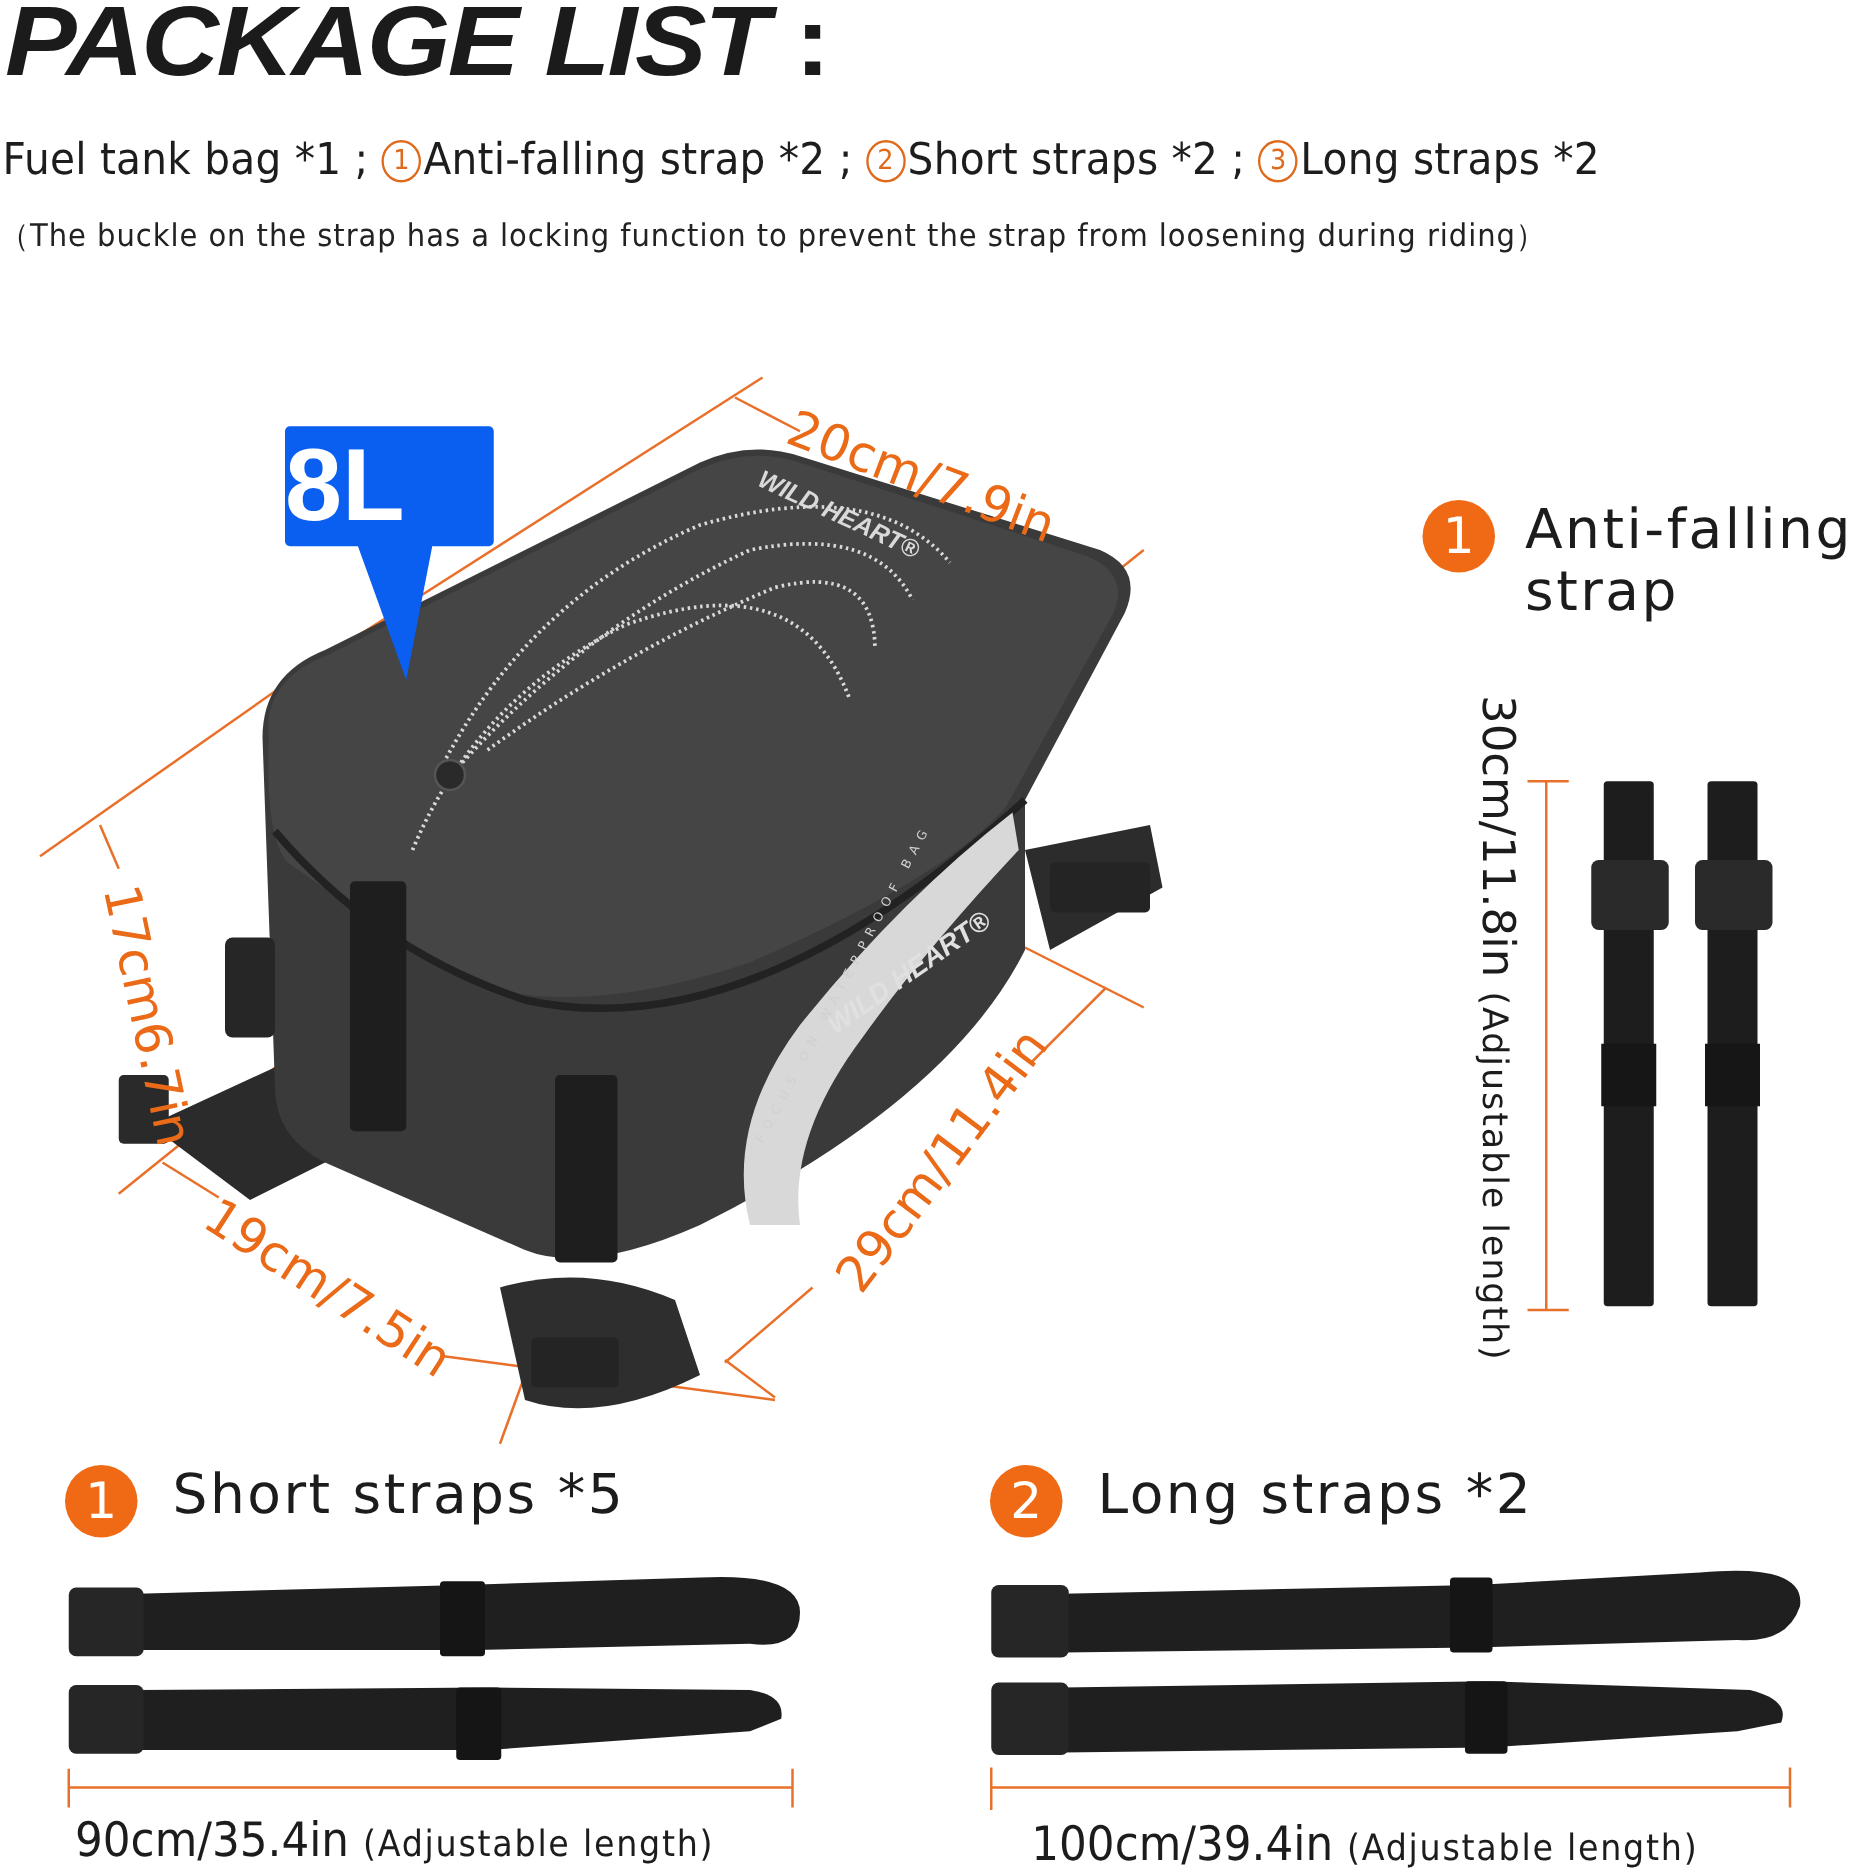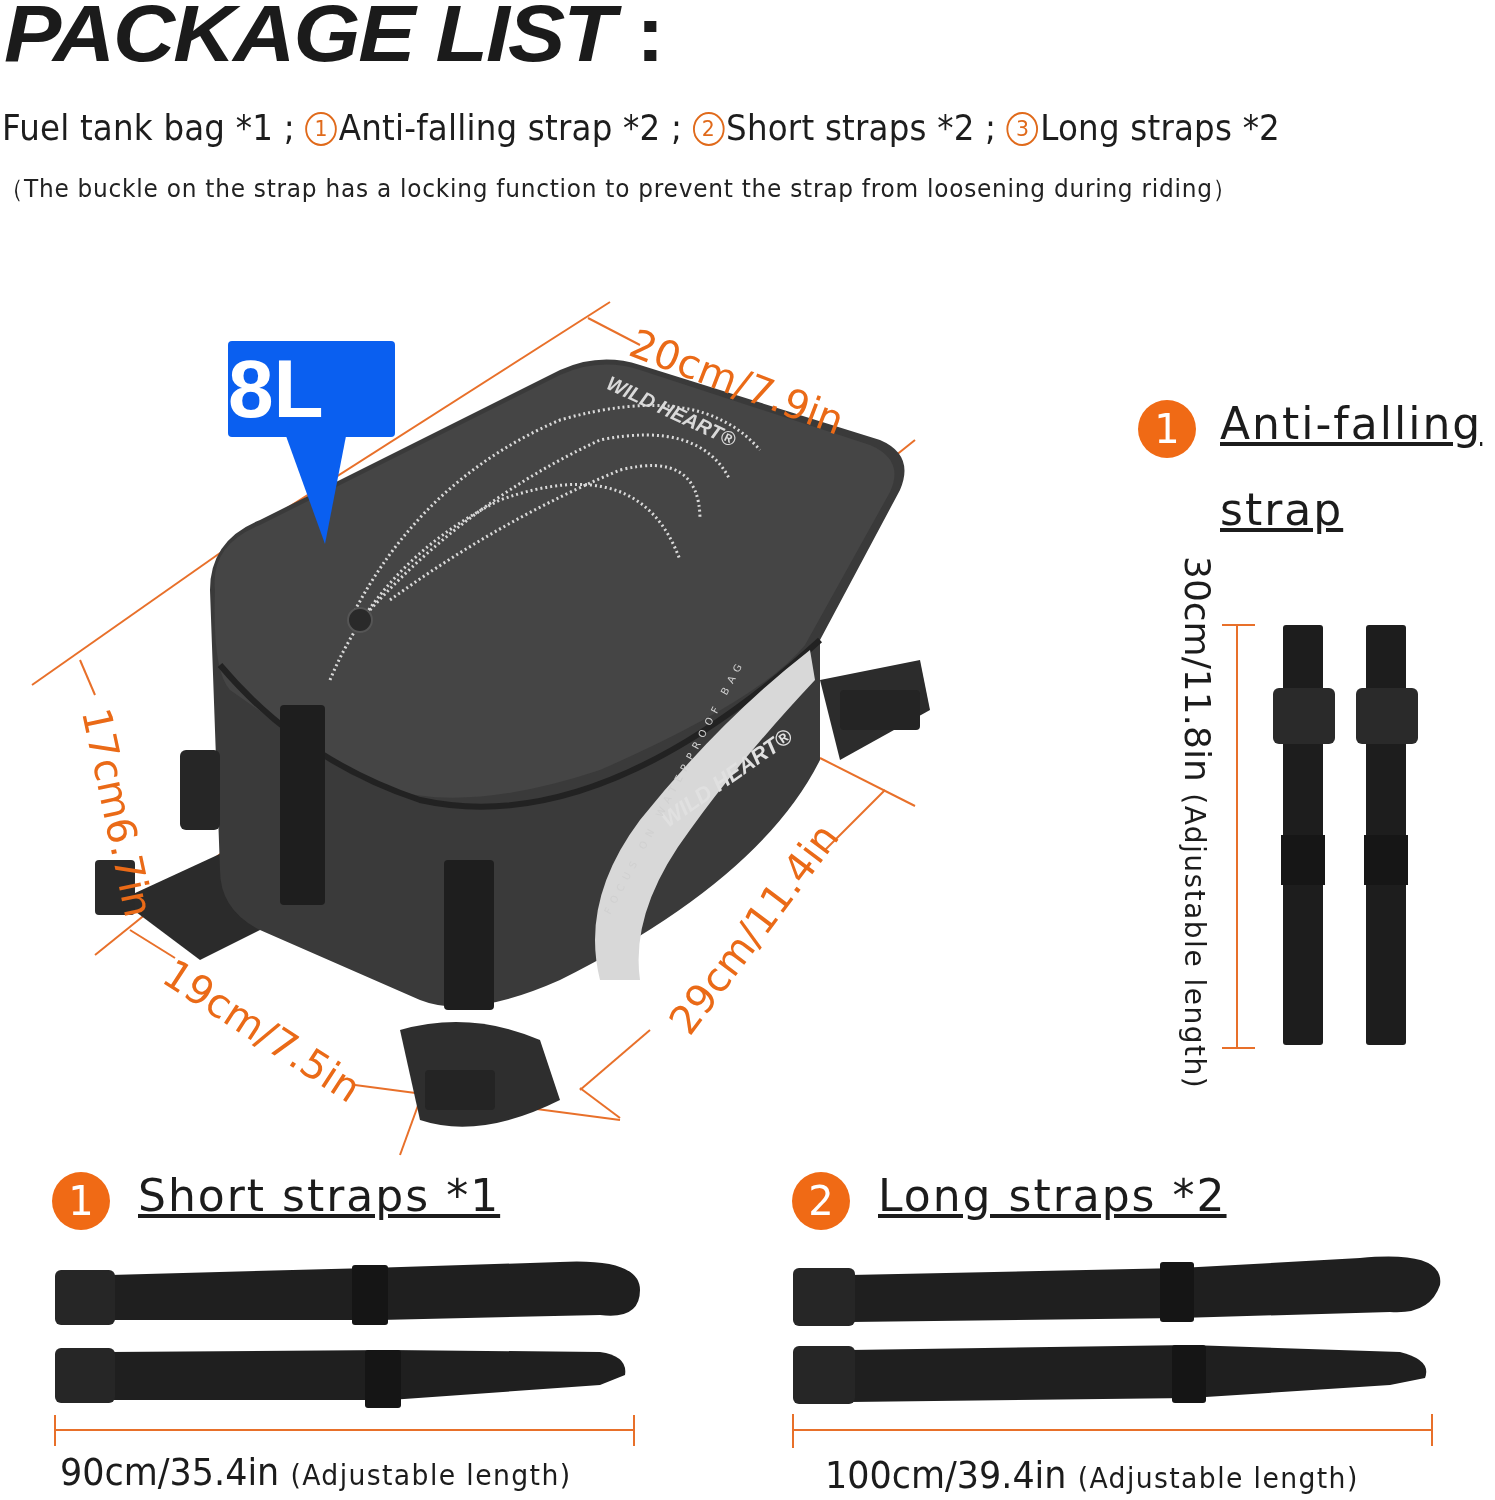--- a/index.html
+++ b/index.html
@@ -7,21 +7,21 @@
   .abs{position:absolute;}
   .title{left:4px;top:-6px;font-family:"Liberation Sans",sans-serif;font-weight:900;font-style:italic;font-size:86px;letter-spacing:-2px;color:#1b1b1b;line-height:1;transform:scaleY(0.92);transform-origin:left top;}
   .title-colon{font-style:normal;font-weight:700;margin-left:22px;}
   .summary{left:2px;top:108px;font-size:35px;color:#1d1d1d;white-space:nowrap;font-family:"DejaVu Sans",sans-serif;letter-spacing:0.2px;transform:scaleX(0.93);transform-origin:left top;}
   .circ{display:inline-block;width:30px;height:30px;border:2px solid #e06a1b;border-radius:50%;color:#e06a1b;font-size:22px;text-align:center;line-height:30px;margin:0 2px 0 0;vertical-align:4px;}
   .note{left:0;top:172px;font-size:25px;color:#222;white-space:nowrap;letter-spacing:0.8px;font-family:"DejaVu Sans",sans-serif;transform:scaleX(0.93);transform-origin:left top;}
   .dimtext{color:#ea6a17;font-size:40px;white-space:nowrap;font-family:"DejaVu Sans",sans-serif;transform-origin:left top;}
   .badge{left:228px;top:341px;width:167px;height:96px;background:#0a5ff0;border-radius:4px;color:#fff;font-family:"Liberation Sans",sans-serif;font-weight:900;font-size:82px;text-align:left;line-height:96px;}
   .badge-tail2{left:286px;top:436px;width:60px;height:108px;background:#0a5ff0;clip-path:polygon(0 0,100% 0,100% 0,100% 0,65% 100%,0 0);}
   .num-circle{width:58px;height:58px;border-radius:50%;background:#f06a15;color:#fff;font-size:40px;text-align:center;line-height:58px;font-family:"DejaVu Sans",sans-serif;}
-  .sec-label{font-size:44px;color:#1c1c1c;white-space:nowrap;letter-spacing:2px;font-family:"DejaVu Sans",sans-serif;text-decoration:underline;}
+  .sec-label{font-size:44px;color:#1c1c1c;white-space:nowrap;letter-spacing:2px;font-family:"DejaVu Sans",sans-serif;}
   .measure-text{font-size:38px;color:#1c1c1c;white-space:nowrap;font-family:"DejaVu Sans",sans-serif;transform:scaleX(0.92);transform-origin:left top;}
   .measure-text .small{font-size:29px;letter-spacing:1.5px;}
   .vtext{left:1165px;top:556px;width:580px;transform:rotate(90deg);transform-origin:left top;font-size:36px;color:#1c1c1c;white-space:nowrap;left:1218px;}
   .vtext .small{font-size:28px;letter-spacing:1.5px;}
   svg{position:absolute;left:0;top:0;}
 </style>
 </head>
 <body>
 
 <div class="abs title">
@@ -135,28 +135,28 @@
 <div class="abs badge">8L</div>
 <div class="abs badge-tail2"></div>
 
 <div class="abs dimtext" style="left:640px;top:320px;transform:rotate(21deg);">20cm/7.9in</div>
 <div class="abs dimtext" style="left:118px;top:704px;transform:rotate(78deg);">17cm6.7in</div>
 <div class="abs dimtext" style="left:180px;top:950px;transform:rotate(33deg);">19cm/7.5in</div>
 <div class="abs dimtext" style="left:660px;top:1015px;transform:rotate(-53deg);">29cm/11.4in</div>
 
 <div class="abs num-circle" style="left:1138px;top:400px;">1</div>
 <div class="abs sec-label" style="left:1220px;top:398px;">Anti-falling</div>
-<div class="abs sec-label" style="left:1220px;top:484px;">strap</div>
+<div class="abs sec-label" style="left:1220px;top:448px;">strap</div>
 <div class="abs vtext">
   <span>30cm/11.8in</span>
   <span class="small">(Adjustable length)</span>
 </div>
 
 <div class="abs num-circle" style="left:52px;top:1172px;">1</div>
-<div class="abs sec-label" style="left:138px;top:1170px;">Short straps *1</div>
+<div class="abs sec-label" style="left:138px;top:1170px;">Short straps *5</div>
 <div class="abs measure-text" style="left:60px;top:1450px;">
   <span>90cm/35.4in</span>
   <span class="small">(Adjustable length)</span>
 </div>
 
 <div class="abs num-circle" style="left:792px;top:1172px;">2</div>
 <div class="abs sec-label" style="left:878px;top:1170px;">Long straps *2</div>
 <div class="abs measure-text" style="left:825px;top:1453px;">
   <span>100cm/39.4in</span>
   <span class="small">(Adjustable length)</span>

